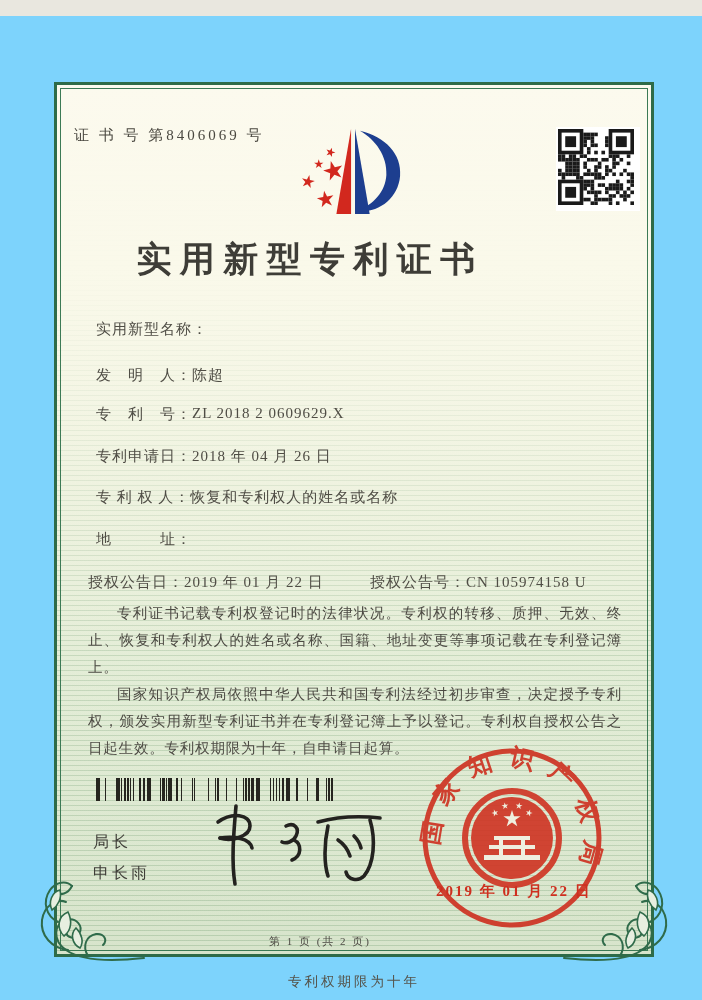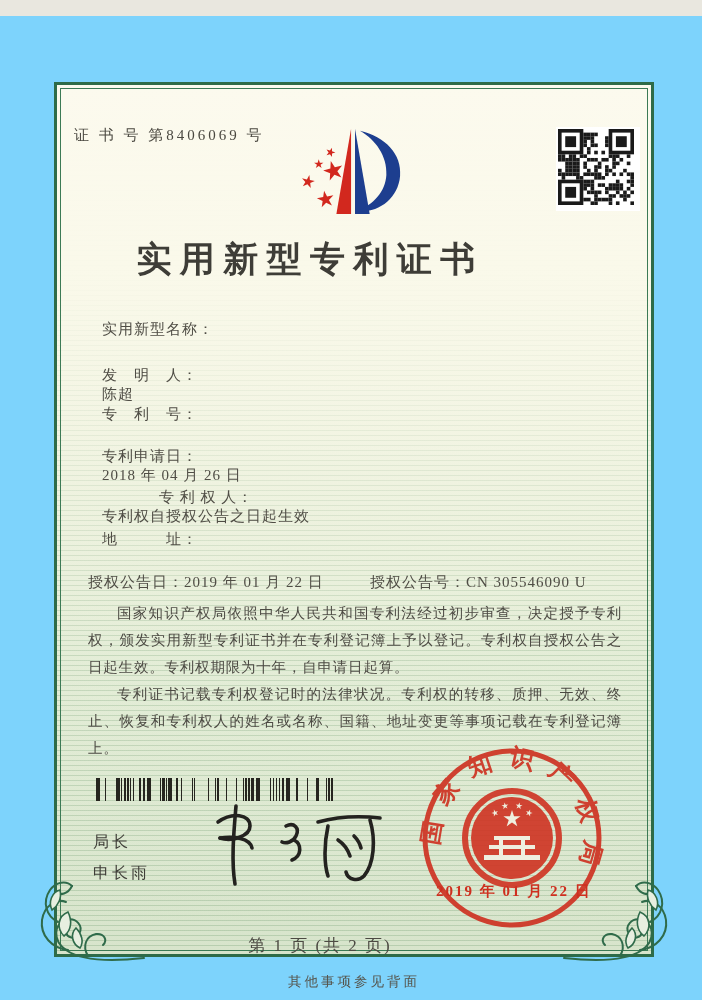--- a/index.html
+++ b/index.html
@@ -15,33 +15,33 @@
   .cert-frame::after{content:"";position:absolute;inset:3px;border:1px solid #3c7a55;pointer-events:none;}
   .flourish{position:absolute;width:118px;height:92px;}
   .flourish.br{transform:scaleX(-1);}
   .abs{position:absolute;}
   .cert-no{left:74px;top:110px;font-size:15px;letter-spacing:3px;color:#4a4840;}
   .logo{left:281px;top:106px;width:148px;height:98px;}
   .qr{left:556px;top:111px;width:80px;height:80px;background:#fff;padding:2px;}
   .title{left:54px;top:220px;width:512px;text-align:center;font-size:35px;font-weight:bold;
          letter-spacing:.24em;color:#3e3d37;}
   .fields{left:88px;top:304px;width:540px;font-size:15px;}
-  .frow{position:absolute;left:14px;display:flex;white-space:nowrap;letter-spacing:1px;flex-direction:column;}
+  .frow{position:absolute;left:8px;display:flex;white-space:nowrap;letter-spacing:1px;}
   .frow .lab{display:inline-block;}
   .grant-row{left:88px;top:557px;width:540px;font-size:15px;letter-spacing:1px;white-space:nowrap;}
   .grant-no{position:absolute;left:282px;top:0;white-space:nowrap;}
   .paras{left:88px;top:584px;width:534px;font-size:14.5px;line-height:27px;letter-spacing:.8px;
          text-align:justify;color:#4c4a43;}
   .paras p{margin:0;text-indent:2em;}
   .barcode{left:88px;top:762px;width:250px;height:23px;}
   .director{left:93px;top:810px;font-size:16px;letter-spacing:3px;color:#3e3d37;line-height:31px;}
   .signature{left:198px;top:776px;width:195px;height:100px;}
   .seal{left:414px;top:724px;width:196px;height:196px;opacity:.9;}
   .seal-date{left:436px;top:866px;font-size:15px;font-weight:bold;color:#ce2f1f;letter-spacing:2px;white-space:nowrap;}
-  .page-info{left:200px;top:918px;width:240px;text-align:center;font-size:17px;letter-spacing:2px;color:#4c4a43;}
+  .page-info{left:200px;top:918px;width:240px;text-align:center;font-size:11px;letter-spacing:2px;color:#4c4a43;}
   .footer-note{left:54px;top:957px;width:600px;text-align:center;font-size:13.5px;letter-spacing:3px;color:#55534a;}
 </style>
 </head>
 <body>
 
 <div class="page">
 
   <div class="cert-frame"></div>
 
   <svg class="flourish abs" style="left:28px;top:860px;" viewBox="0 0 118 92">
@@ -263,42 +263,43 @@
   <div class="abs fields">
     <div class="frow" style="top:0;">
         <span class="lab">实用新型名称：</span>
       </div>
     <div class="frow" style="top:46px;">
         <span class="lab">发　明　人：</span>
         <span>陈超</span>
       </div>
     <div class="frow" style="top:85px;">
         <span class="lab">专　利　号：</span>
+        <span>ZL 2018 2 0609629.X</span>
       </div>
     <div class="frow" style="top:127px;">
         <span class="lab">专利申请日：</span>
         <span>2018 年 04 月 26 日</span>
       </div>
     <div class="frow" style="top:168px;text-align:center;">
         <span class="lab">专 利 权 人：</span>
-        <span>专利权自授权公告之日起生效</span>
+        <span>恢复和专利权人的姓名或名称</span>
       </div>
     <div class="frow" style="top:210px;">
         <span class="lab">地　　　址：</span>
       </div>
   </div>
 
   <div class="abs grant-row">
     <span>授权公告日：</span><span>2019 年 01 月 22 日</span>
-    <span class="grant-no"><span>授权公告号：</span><span>CN 305546090 U</span></span>
+    <span class="grant-no"><span>授权公告号：</span><span>CN 105974158 U</span></span>
   </div>
 
   <div class="abs paras">
+    <p>专利证书记载专利权登记时的法律状况。专利权的转移、质押、无效、终止、恢复和专利权人的姓名或名称、国籍、地址变更等事项记载在专利登记簿上。</p>
     <p>国家知识产权局依照中华人民共和国专利法经过初步审查，决定授予专利权，颁发实用新型专利证书并在专利登记簿上予以登记。专利权自授权公告之日起生效。专利权期限为十年，自申请日起算。</p>
-    <p>专利证书记载专利权登记时的法律状况。专利权的转移、质押、无效、终止、恢复和专利权人的姓名或名称、国籍、地址变更等事项记载在专利登记簿上。</p>
   </div>
 
   <div class="abs barcode">
     <svg viewBox="0 0 250 23" width="250" height="23" preserveAspectRatio="none">
         <g fill="#26251f">
           <rect x="8" y="0" width="4" height="23"></rect>
           <rect x="17" y="0" width="1" height="23"></rect>
           <rect x="28" y="0" width="4" height="23"></rect>
           <rect x="33" y="0" width="1" height="23"></rect>
           <rect x="36" y="0" width="2" height="23"></rect>
@@ -381,15 +382,15 @@
         <rect x="-23" y="7" width="46" height="4"></rect>
         <rect x="-28" y="17" width="56" height="5"></rect>
         <rect x="-13" y="2" width="4" height="15"></rect>
         <rect x="9" y="2" width="4" height="15"></rect>
       </g>
     </g>
   </svg>
   <div class="abs seal-date">2019 年 01 月 22 日</div>
 
   <div class="abs page-info">第 1 页 (共 2 页)</div>
-  <div class="abs footer-note">其他事项参见背面</div>
+  <div class="abs footer-note">专利权期限为十年</div>
 
 </div>
 
 </body></html>

